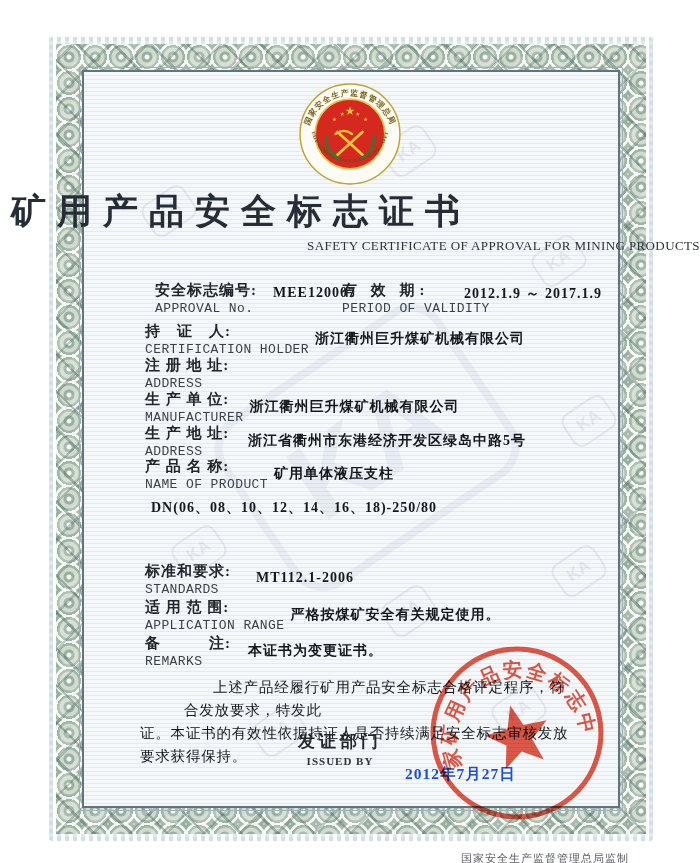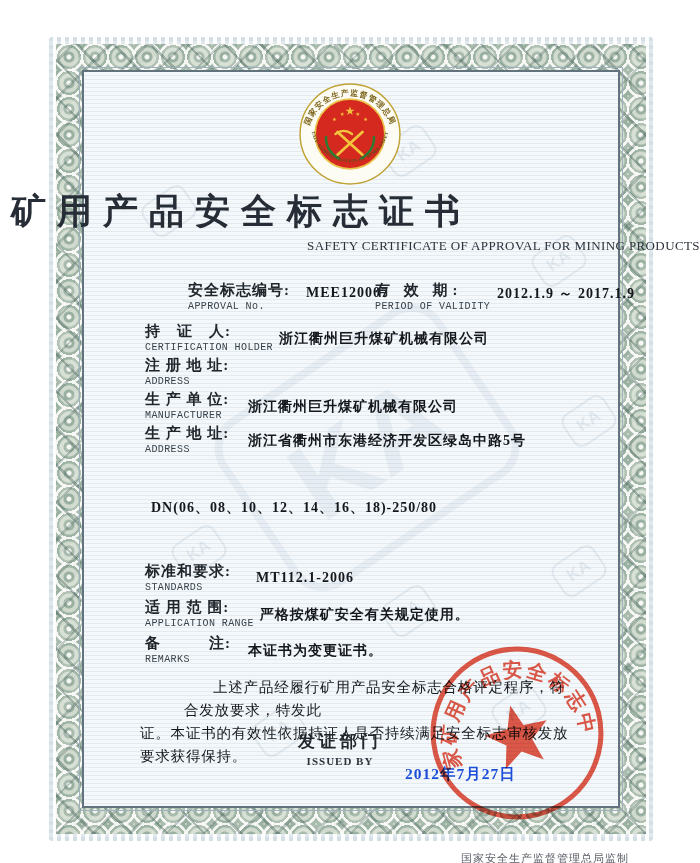--- a/index.html
+++ b/index.html
@@ -56,26 +56,26 @@
     font-size:35px; font-weight:bold; letter-spacing:11px;
     color:#272d36; text-indent:11px;
   }
   .subtitle{
     position:absolute; left:0; top:238px; width:100%;
     text-align:right; font-size:13px; font-weight:normal; letter-spacing:.4px;
     color:#2b323b;
   }
 
   .lbl-cn{display:block; font-size:15px; font-weight:600; letter-spacing:1px; color:#20262c; white-space:nowrap;}
-  .lbl-en{display:block; font-size:10px; letter-spacing:.4px; color:#39424b;
+  .lbl-en{display:block; font-size:13px; letter-spacing:.4px; color:#39424b;
           font-family:"Liberation Mono","DejaVu Sans Mono",monospace; margin-top:1px; white-space:nowrap;}
   .val{font-size:14px; color:#14181d; letter-spacing:1px; white-space:nowrap;font-weight:bold;}
 
   .toprow{position:absolute; top:281px; left:150px; width:470px;}
-  .toprow .cell{position:absolute; top:0;margin-left:33px;}
+  .toprow .cell{position:absolute; top:0;}
   .toprow .cell .val{position:absolute; top:4px; white-space:nowrap;}
 
   .row{position:absolute; left:145px; width:475px; display:flex; align-items:flex-start;}
   .row .lbl{flex:0 0 97px;}
   .row .val{margin-left:6px; margin-top:8px;}
 
   .statement{position:absolute; left:140px; width:432px; font-size:14.5px; letter-spacing:.8px; color:#14181d; line-height:23px;}
   .statement .l1{text-indent:2em;margin-left:44px;}
 
   .issuedby{position:absolute; left:250px; top:730px; width:180px; text-align:center;}
@@ -183,20 +183,27 @@
       </div>
     <span class="val">浙江衢州巨升煤矿机械有限公司</span>
   </div>
   <div class="row" style="top:424px">
     <div class="lbl">
         <span class="lbl-cn">生 产 地 址:</span>
     <span class="lbl-en">ADDRESS</span>
       </div>
     <span class="val">浙江省衢州市东港经济开发区绿岛中路5号</span>
   </div>
+  <div class="row" style="top:457px">
+    <div class="lbl">
+        <span class="lbl-cn">产 品 名 称:</span>
+    <span class="lbl-en">NAME OF PRODUCT</span>
+      </div>
+    <span class="val">矿用单体液压支柱</span>
+  </div>
   <div class="row" style="top:491px">
     <span class="val">DN(06、08、10、12、14、16、18)-250/80</span>
   </div>
   <div class="row" style="top:562px">
     <div class="lbl">
         <span class="lbl-cn">标准和要求:</span>
     <span class="lbl-en">STANDARDS</span>
       </div>
     <span class="val" style="margin-left:14px;">MT112.1-2006</span>
   </div>

